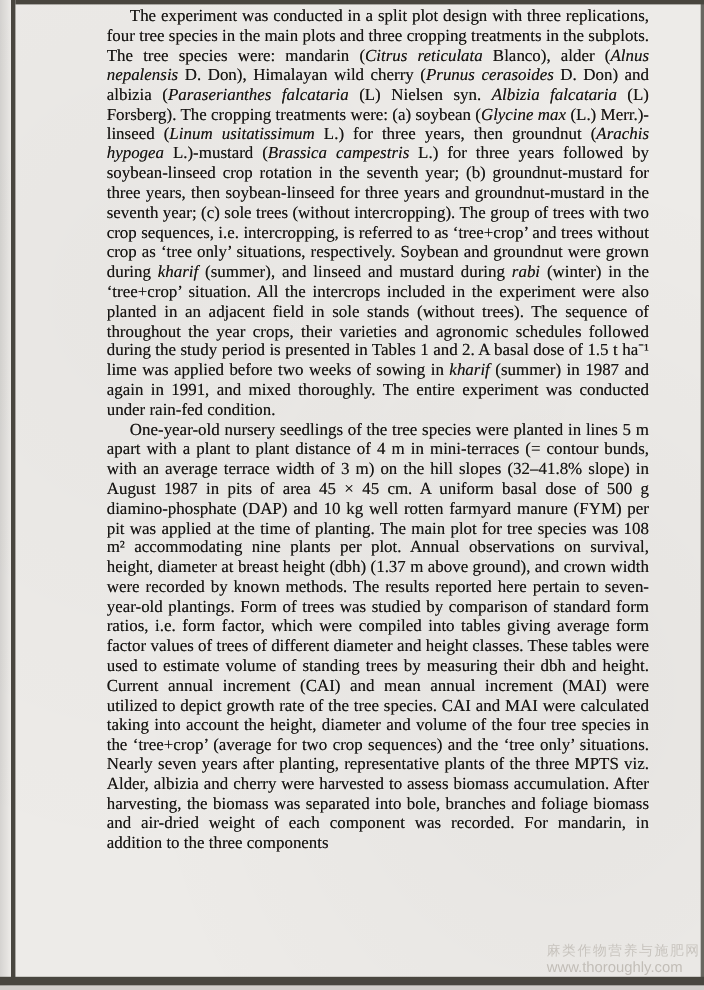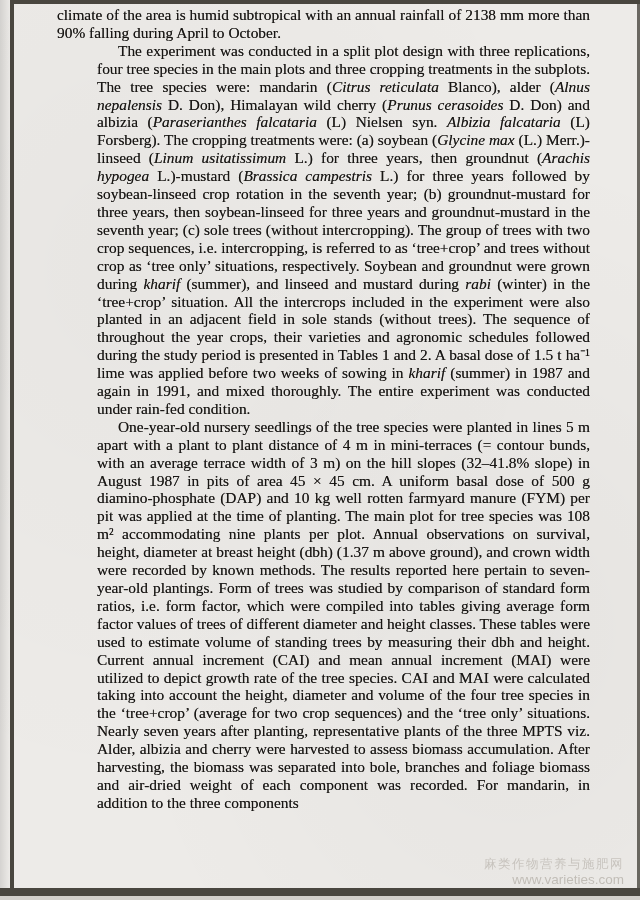--- a/index.html
+++ b/index.html
@@ -47,46 +47,44 @@
     line-height: 17.9px;
     color: var(--ink, #181614);
     text-shadow: 0 0 0.45px rgba(20,18,16,0.65);
   }
   .text-block p { margin: 0; }
   .text-block p.indent { text-indent: 21px; margin-left: 40px; }
   .text-block i { font-style: italic; }
 
   .watermark {
     position: absolute;
-    right: 16px;
+    right: 3px;
     top: 857px;
-    text-align: right;
     color: var(--wm, #968f85);
     pointer-events: none;
   }
   .wm-cn  { font-size: 12.5px; letter-spacing: 1.5px; opacity: 0.40; line-height: 15px; }
   .wm-url { font-size: 13.5px; opacity: 0.48; line-height: 15px;
             font-family: "Liberation Sans", sans-serif; }
 </style>
 </head>
 <body>
 
 <div class="page">
 
   <div class="edge-leftfade"></div>
   <div class="scan-edge edge-top"></div>
   <div class="scan-edge edge-left"></div>
   <div class="scan-edge edge-right"></div>
   <div class="scan-edge edge-bottom"></div>
   <div class="edge-below"></div>
 
   <div class="text-block">
-    <p><span>climate of the area is humid subtropical with an annual rainfall of 2138 mm more than 90% falling during April to October.</span></p>
     <p class="indent"><span>The experiment was conducted in a split plot design with three replications, four tree species in the main plots and three cropping treatments in the subplots. The tree species were: mandarin (</span><i>Citrus reticulata</i><span> Blanco), alder (</span><i>Alnus nepalensis</i><span> D. Don), Himalayan wild cherry (</span><i>Prunus cerasoides</i><span> D. Don) and albizia (</span><i>Paraserianthes falcataria</i><span> (L) Nielsen syn. </span><i>Albizia falcataria</i><span> (L) Forsberg). The cropping treatments were: (a) soybean (</span><i>Glycine max</i><span> (L.) Merr.)-linseed (</span><i>Linum usitatissimum</i><span> L.) for three years, then groundnut (</span><i>Arachis hypogea</i><span> L.)-mustard (</span><i>Brassica campestris</i><span> L.) for three years followed by soybean-linseed crop rotation in the seventh year; (b) groundnut-mustard for three years, then soybean-linseed for three years and groundnut-mustard in the seventh year; (c) sole trees (without intercropping). The group of trees with two crop sequences, i.e. intercropping, is referred to as ‘tree+crop’ and trees without crop as ‘tree only’ situations, respectively. Soybean and groundnut were grown during </span><i>kharif</i><span> (summer), and linseed and mustard during </span><i>rabi</i><span> (winter) in the ‘tree+crop’ situation. All the intercrops included in the experiment were also planted in an adjacent field in sole stands (without trees). The sequence of throughout the year crops, their varieties and agronomic schedules followed during the study period is presented in Tables 1 and 2. A basal dose of 1.5 t ha⁻¹ lime was applied before two weeks of sowing in </span><i>kharif</i><span> (summer) in 1987 and again in 1991, and mixed thoroughly. The entire experiment was conducted under rain-fed condition.</span></p>
     <p class="indent"><span>One-year-old nursery seedlings of the tree species were planted in lines 5 m apart with a plant to plant distance of 4 m in mini-terraces (= contour bunds, with an average terrace width of 3 m) on the hill slopes (32–41.8% slope) in August 1987 in pits of area 45 × 45 cm. A uniform basal dose of 500 g diamino-phosphate (DAP) and 10 kg well rotten farmyard manure (FYM) per pit was applied at the time of planting. The main plot for tree species was 108 m² accommodating nine plants per plot. Annual observations on survival, height, diameter at breast height (dbh) (1.37 m above ground), and crown width were recorded by known methods. The results reported here pertain to seven-year-old plantings. Form of trees was studied by comparison of standard form ratios, i.e. form factor, which were compiled into tables giving average form factor values of trees of different diameter and height classes. These tables were used to estimate volume of standing trees by measuring their dbh and height. Current annual increment (CAI) and mean annual increment (MAI) were utilized to depict growth rate of the tree species. CAI and MAI were calculated taking into account the height, diameter and volume of the four tree species in the ‘tree+crop’ (average for two crop sequences) and the ‘tree only’ situations. Nearly seven years after planting, representative plants of the three MPTS viz. Alder, albizia and cherry were harvested to assess biomass accumulation. After harvesting, the biomass was separated into bole, branches and foliage biomass and air-dried weight of each component was recorded. For mandarin, in addition to the three components</span></p>
   </div>
 
   <div class="watermark">
     <div class="wm-cn">麻类作物营养与施肥网</div>
-    <div class="wm-url">www.varieties.com</div>
+    <div class="wm-url">www.thoroughly.com</div>
   </div>
 
 </div>
 
 </body></html>

